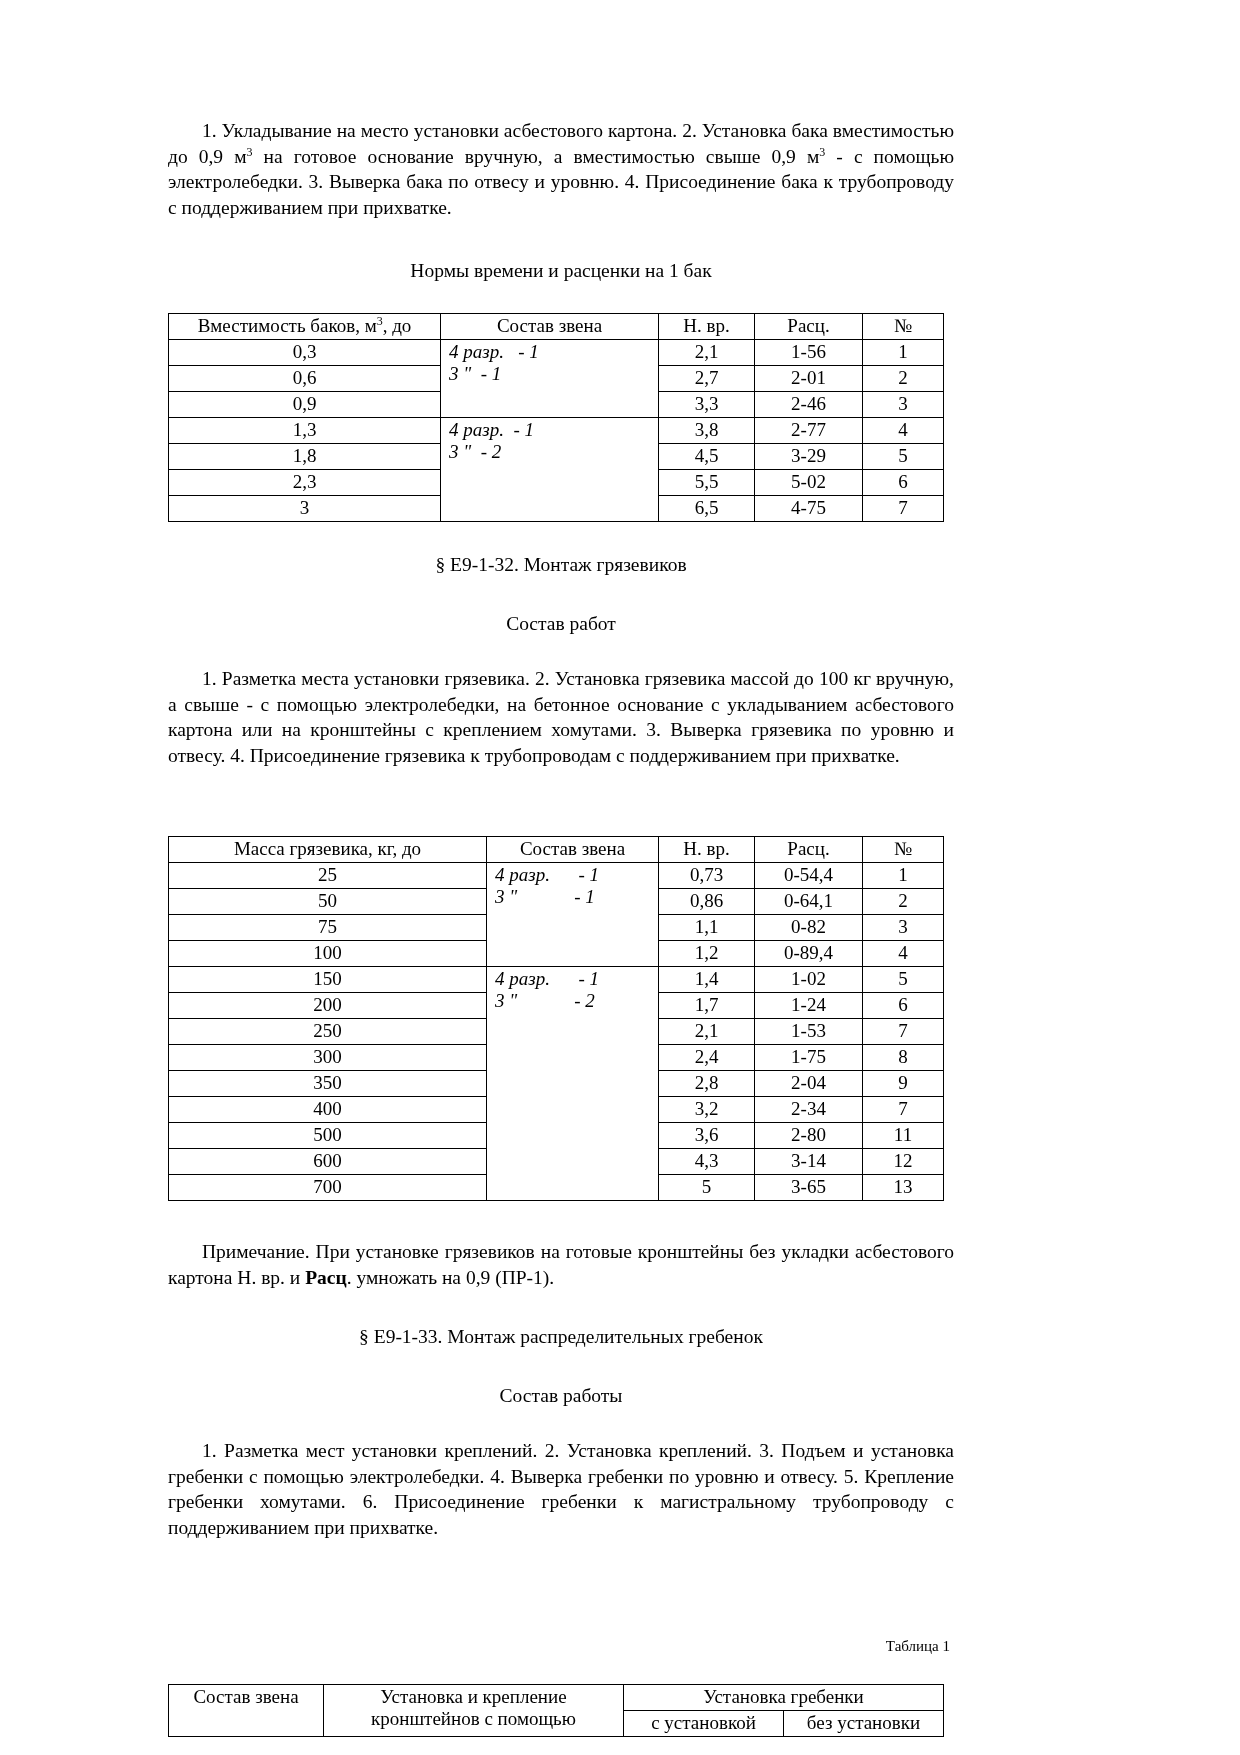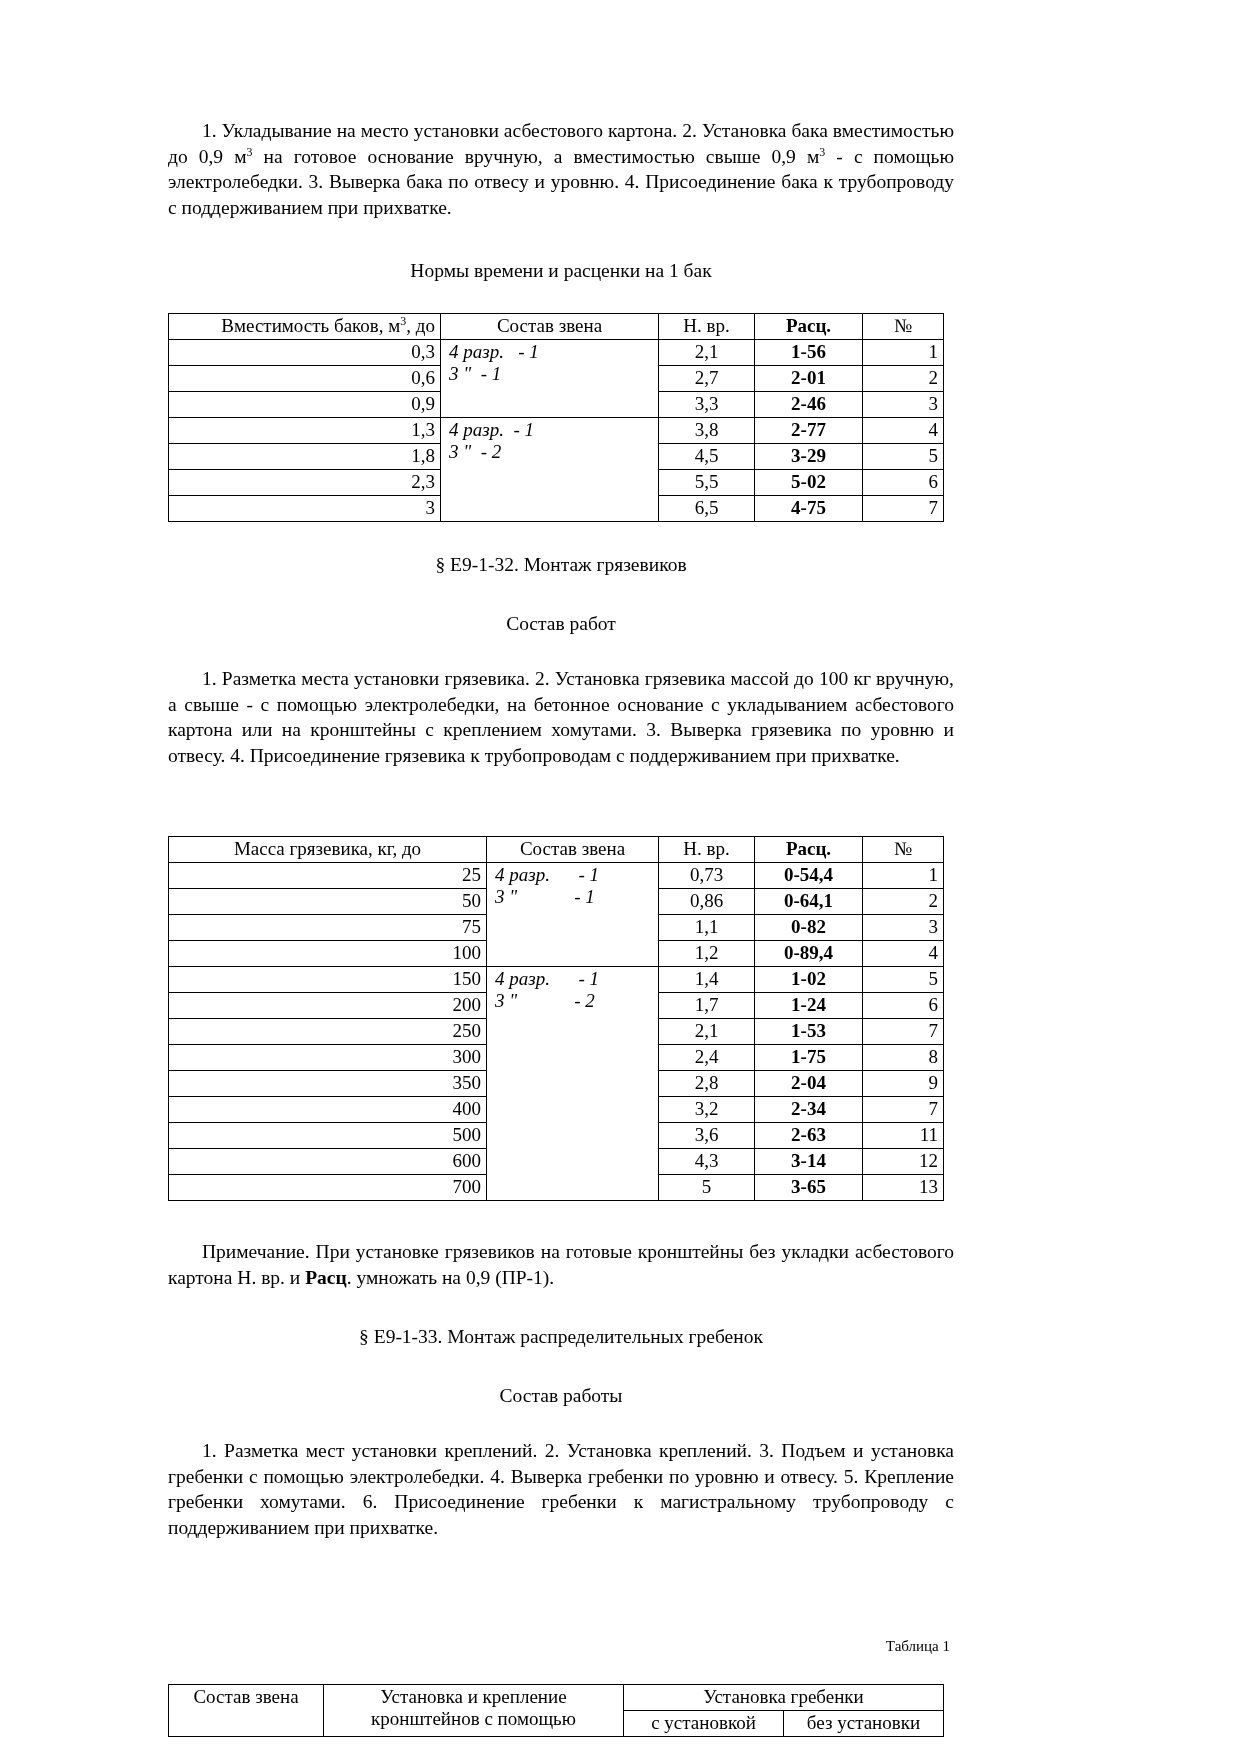--- a/index.html
+++ b/index.html
@@ -65,22 +65,22 @@
   table.grid td, table.grid th {
     border: 1.2px solid #000000;
     padding: 1px 5px 2px 5px;
     font-weight: normal;
     vertical-align: top;
     height: 22px;
     line-height: 22px;
     box-sizing: border-box;
   }
   table.grid td.c { text-align: center; }
-  table.grid td.l { text-align: right; }
-  table.grid td.b { font-weight: bold; text-align: center; }
+  table.grid td.l { text-align: center; }
+  table.grid td.b { font-weight: normal; text-align: center; }
   table.grid td.it {
     font-style: italic;
     text-align: left;
     vertical-align: top;
     padding-left: 8px;
   }
   .zveno-line {
     display: block;
     white-space: pre;
     font-style: italic;
@@ -287,21 +287,21 @@
       </tr>
       <tr>
         <td class="l">400</td>
         <td class="c">3,2</td>
         <td class="b">2-34</td>
         <td class="l">7</td>
       </tr>
       <tr>
         <td class="l">500</td>
         <td class="c">3,6</td>
-        <td class="b">2-63</td>
+        <td class="b">2-80</td>
         <td class="l">11</td>
       </tr>
       <tr>
         <td class="l">600</td>
         <td class="c">4,3</td>
         <td class="b">3-14</td>
         <td class="l">12</td>
       </tr>
       <tr>
         <td class="l">700</td>

